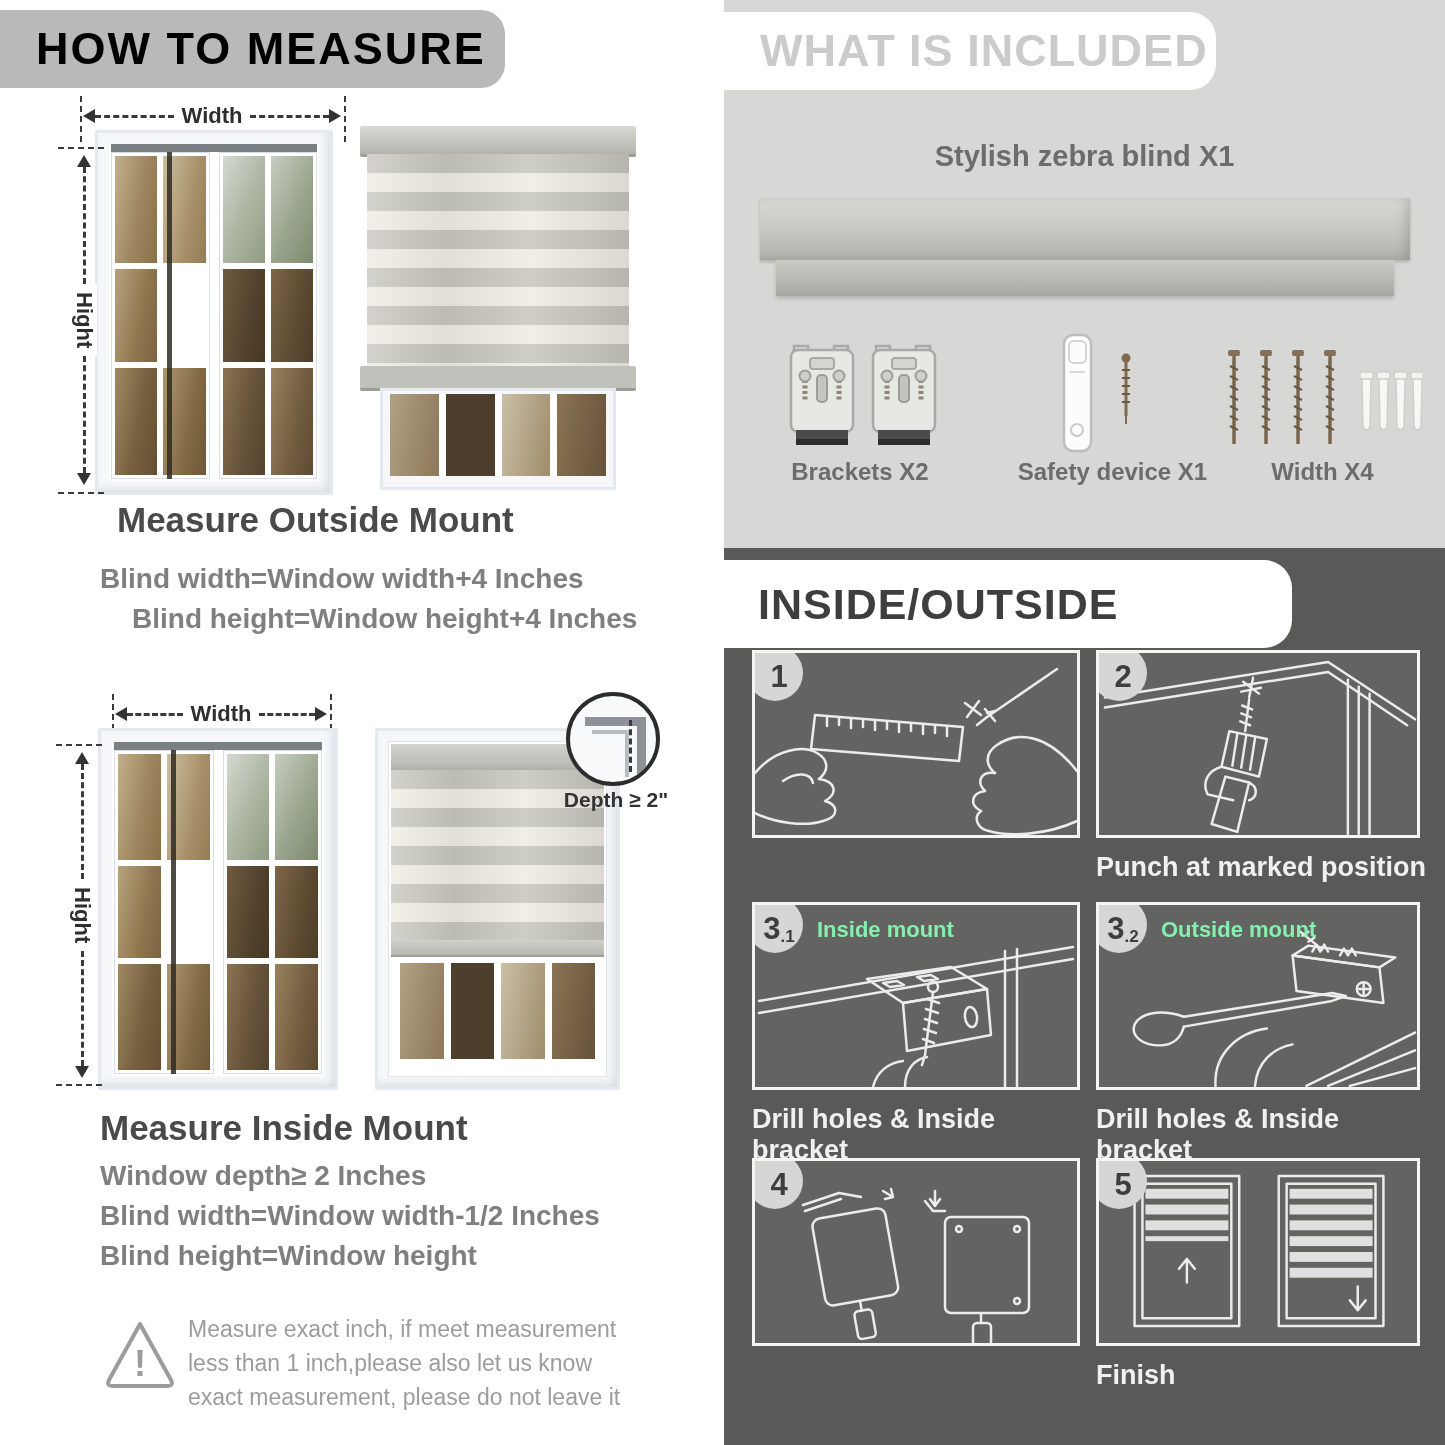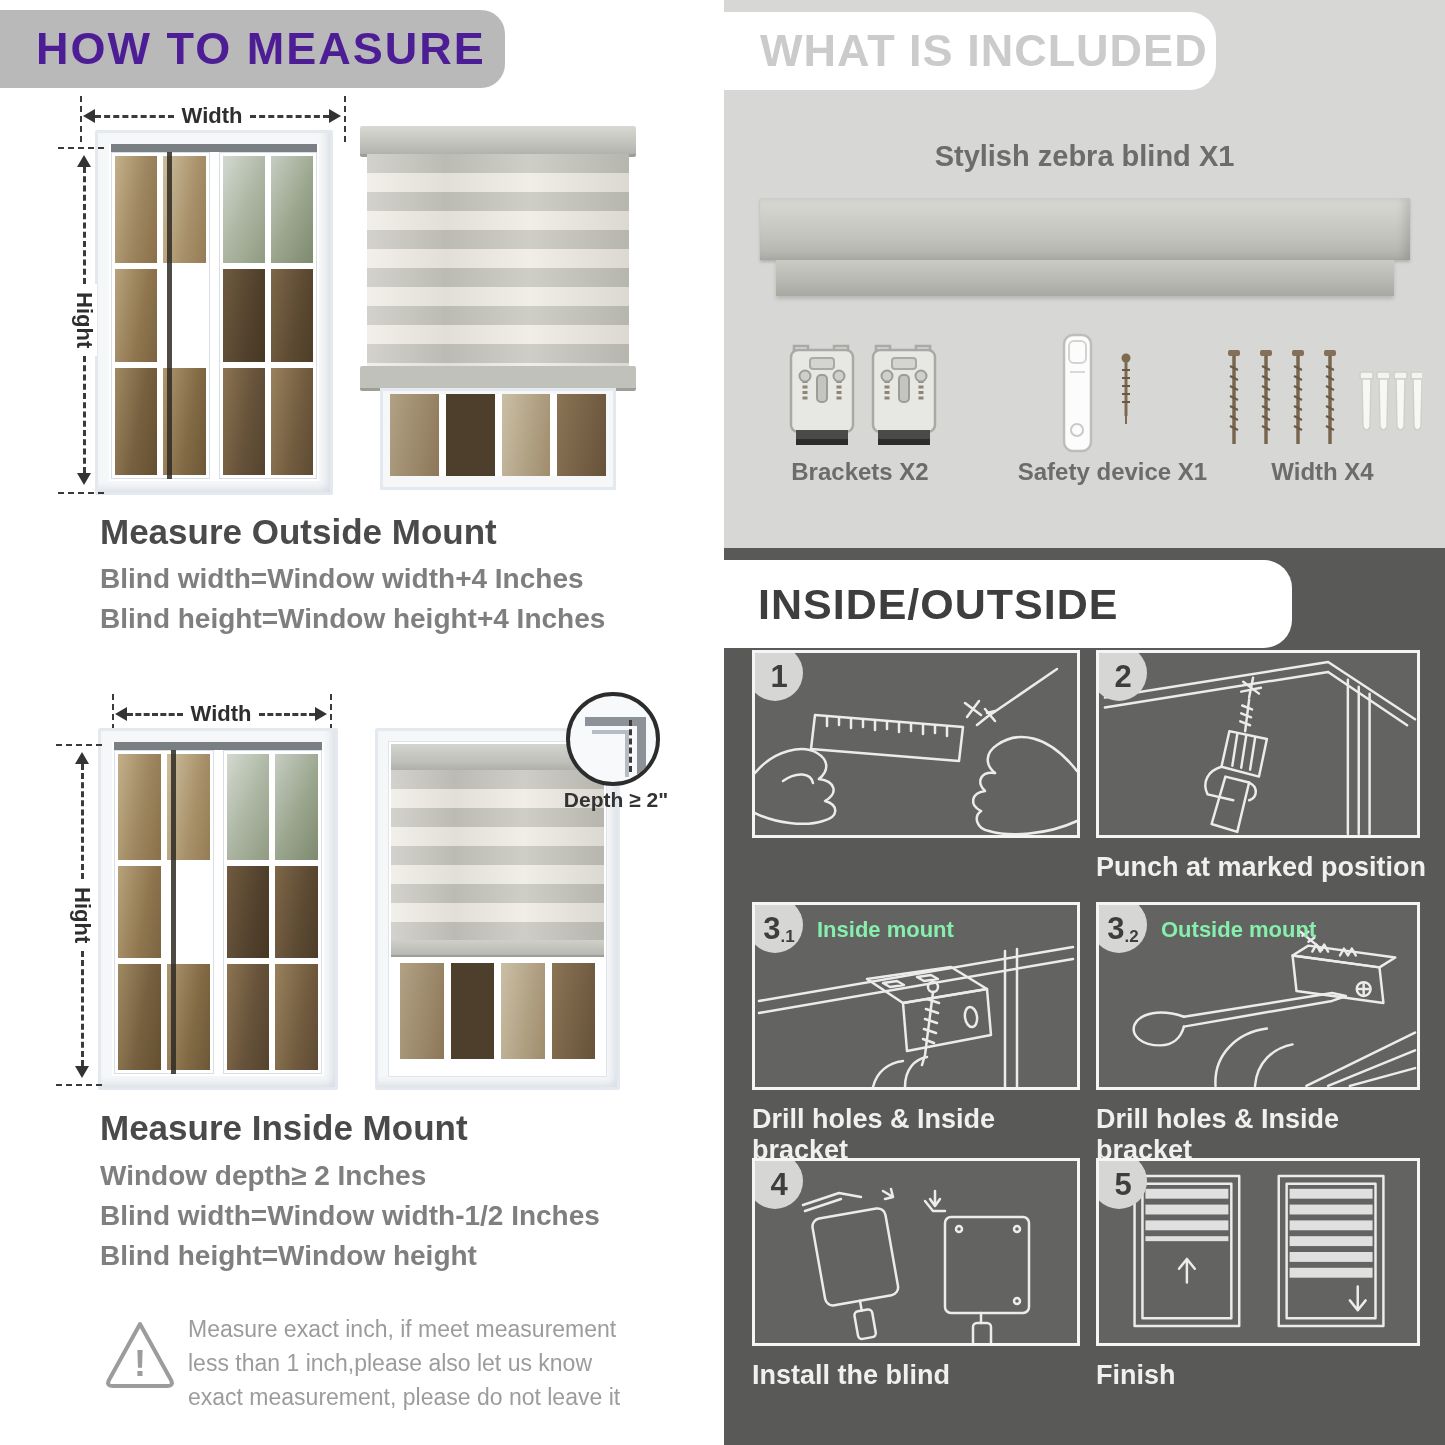--- a/index.html
+++ b/index.html
@@ -3,21 +3,21 @@
 <meta charset="utf-8">
 <style>
   html,body{margin:0;padding:0;background:#ffffff;}
   #canvas{position:relative;width:1445px;height:1445px;overflow:hidden;background:#ffffff;
           font-family:"Liberation Sans", sans-serif;}
   .abs{position:absolute;}
 
   
   #left-col{left:0;top:0;width:724px;height:1445px;background:#fff;}
   #howto-header{left:0;top:10px;width:505px;height:78px;background:#b9b9b9;
-    border-radius:0 24px 24px 0;color:#4c1d95;font-size:45px;font-weight:bold;
+    border-radius:0 24px 24px 0;color:#000000;font-size:45px;font-weight:bold;
     letter-spacing:2px;line-height:78px;padding-left:36px;box-sizing:border-box;}
 
   .mi-heading{left:100px;width:600px;font-size:35px;font-weight:bold;color:#4a4a4a;}
   .mi-line{left:100px;width:620px;font-size:28px;font-weight:bold;color:#7f7f7f;}
 
   
   .harrow{display:flex;align-items:center;height:24px;}
   .harrow .dash{flex:1;height:0;border-top:3px dashed #3a3a3a;}
   .harrow .alabel{font-size:22px;font-weight:bold;color:#2e2e2e;padding:0 8px;white-space:nowrap;}
   .tri-l{width:0;height:0;border:7px solid transparent;border-right:12px solid #333;}
@@ -180,23 +180,23 @@
       <div class="miniwin" style="left:20px;top:262px;width:236px;height:102px;">
         <div class="mini-panes">
           <div class="pane"></div>
             <div class="pane"></div>
           <div class="pane"></div>
             <div class="pane"></div>
         </div>
       </div>
     </div>
 
-    <div class="abs mi-heading" style="top:512px;">Measure Outside Mount</div>
+    <div class="abs mi-heading" style="top:500px;margin-left:17px;">Measure Outside Mount</div>
     <div class="abs mi-line" style="top:563px;">Blind width=Window width+4 Inches</div>
-    <div class="abs mi-line" style="top:603px;">Blind height=Window height+4 Inches</div>
+    <div class="abs mi-line" style="top:603px;margin-left:32px;">Blind height=Window height+4 Inches</div>
 
     <div class="abs harrow" style="left:108px;top:702px;width:226px;">
       <div class="tri-l"></div>
       <div class="dash"></div>
       <div class="alabel">Width</div>
       <div class="dash"></div>
       <div class="tri-r"></div>
     </div>
     <div class="abs vtick" style="left:112px;top:694px;height:46px;"></div>
     <div class="abs vtick" style="left:330px;top:694px;height:46px;"></div>
@@ -468,21 +468,20 @@
         <circle cx="204" cy="68" r="3"></circle>
           <circle cx="262" cy="68" r="3"></circle>
           <circle cx="262" cy="140" r="3"></circle>
         <path d="M178 50 l-8 -10 M178 50 h12"></path>
         <path d="M180 30 v14 m-5 -6 l5 7 l5 -7"></path>
         <path d="M226 152 v10"></path>
           <rect x="218" y="162" width="18" height="26" rx="4"></rect>
       </g>
     </svg>
   </div>
-  <div class="caption" style="left:752px;top:1360px;">Install the blind</div>
 
   <div class="step" style="left:1096px;top:1158px;width:324px;">
     <div class="badge">
         <span class="num">5</span>
         <span class="sub"></span>
       </div>
     <svg viewBox="0 0 322 182">
       <g class="lineart">
         <rect x="36" y="14" width="106" height="152"></rect>
         <rect x="44" y="22" width="90" height="136"></rect>

